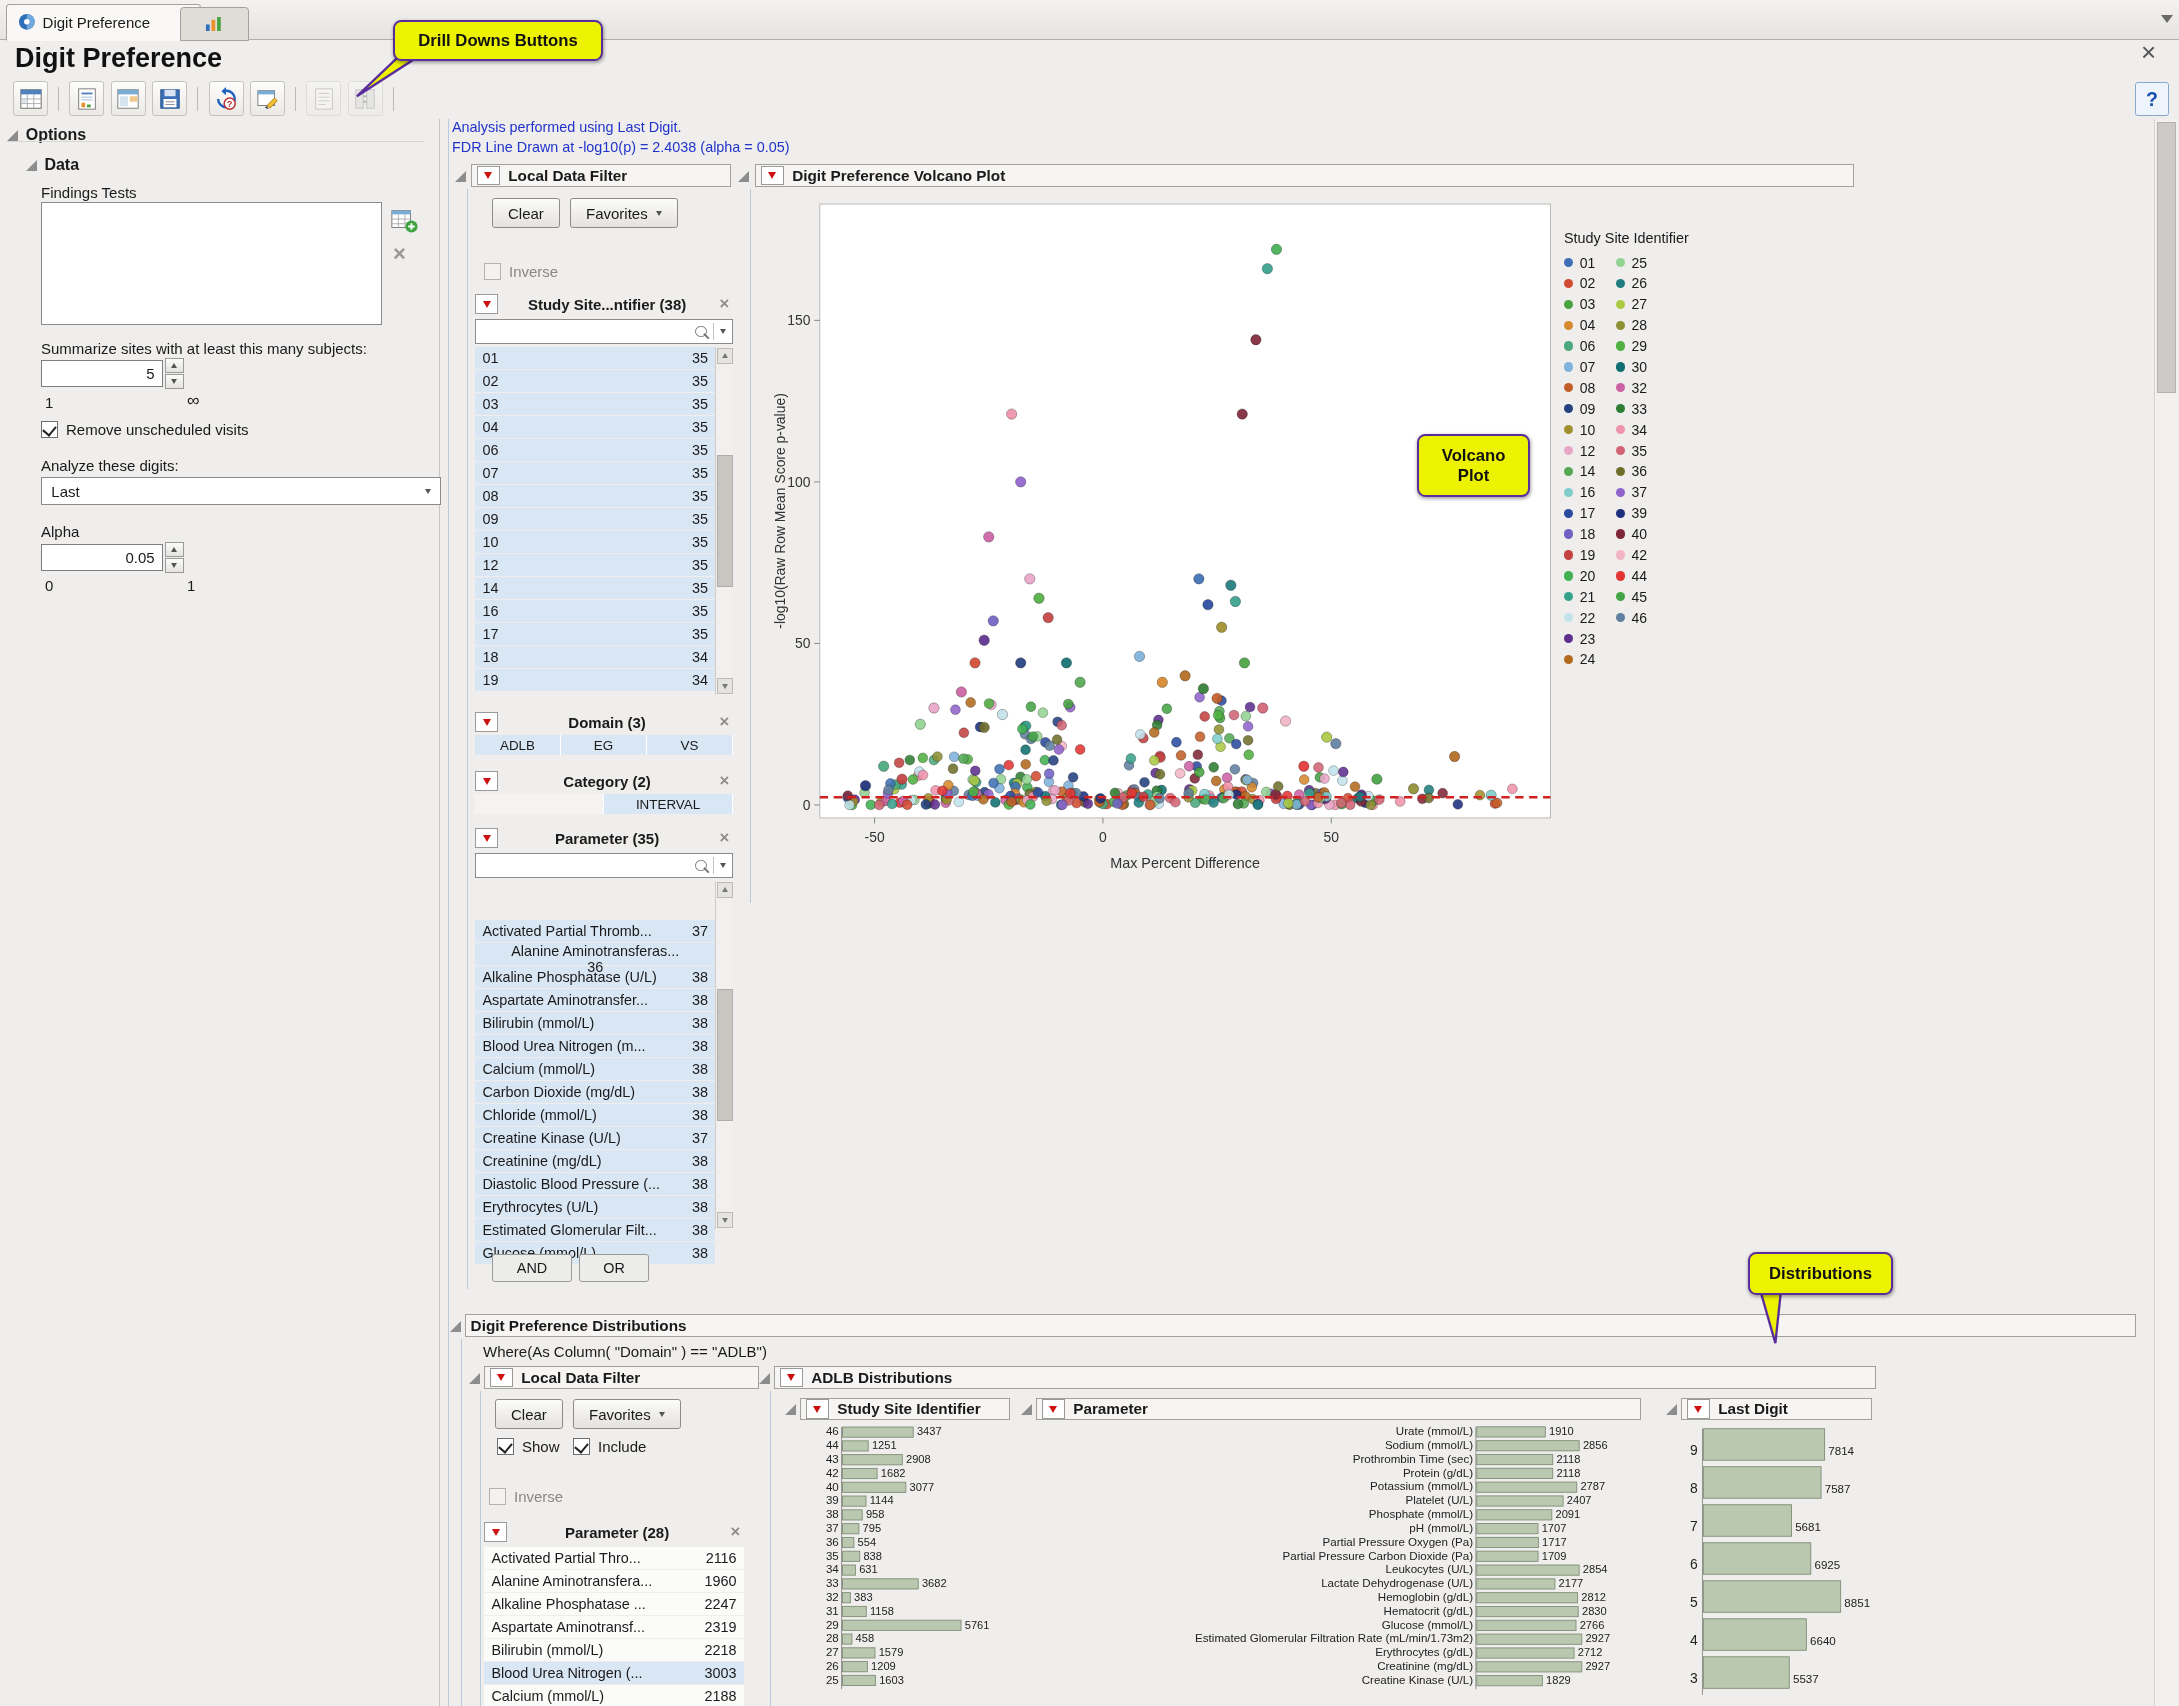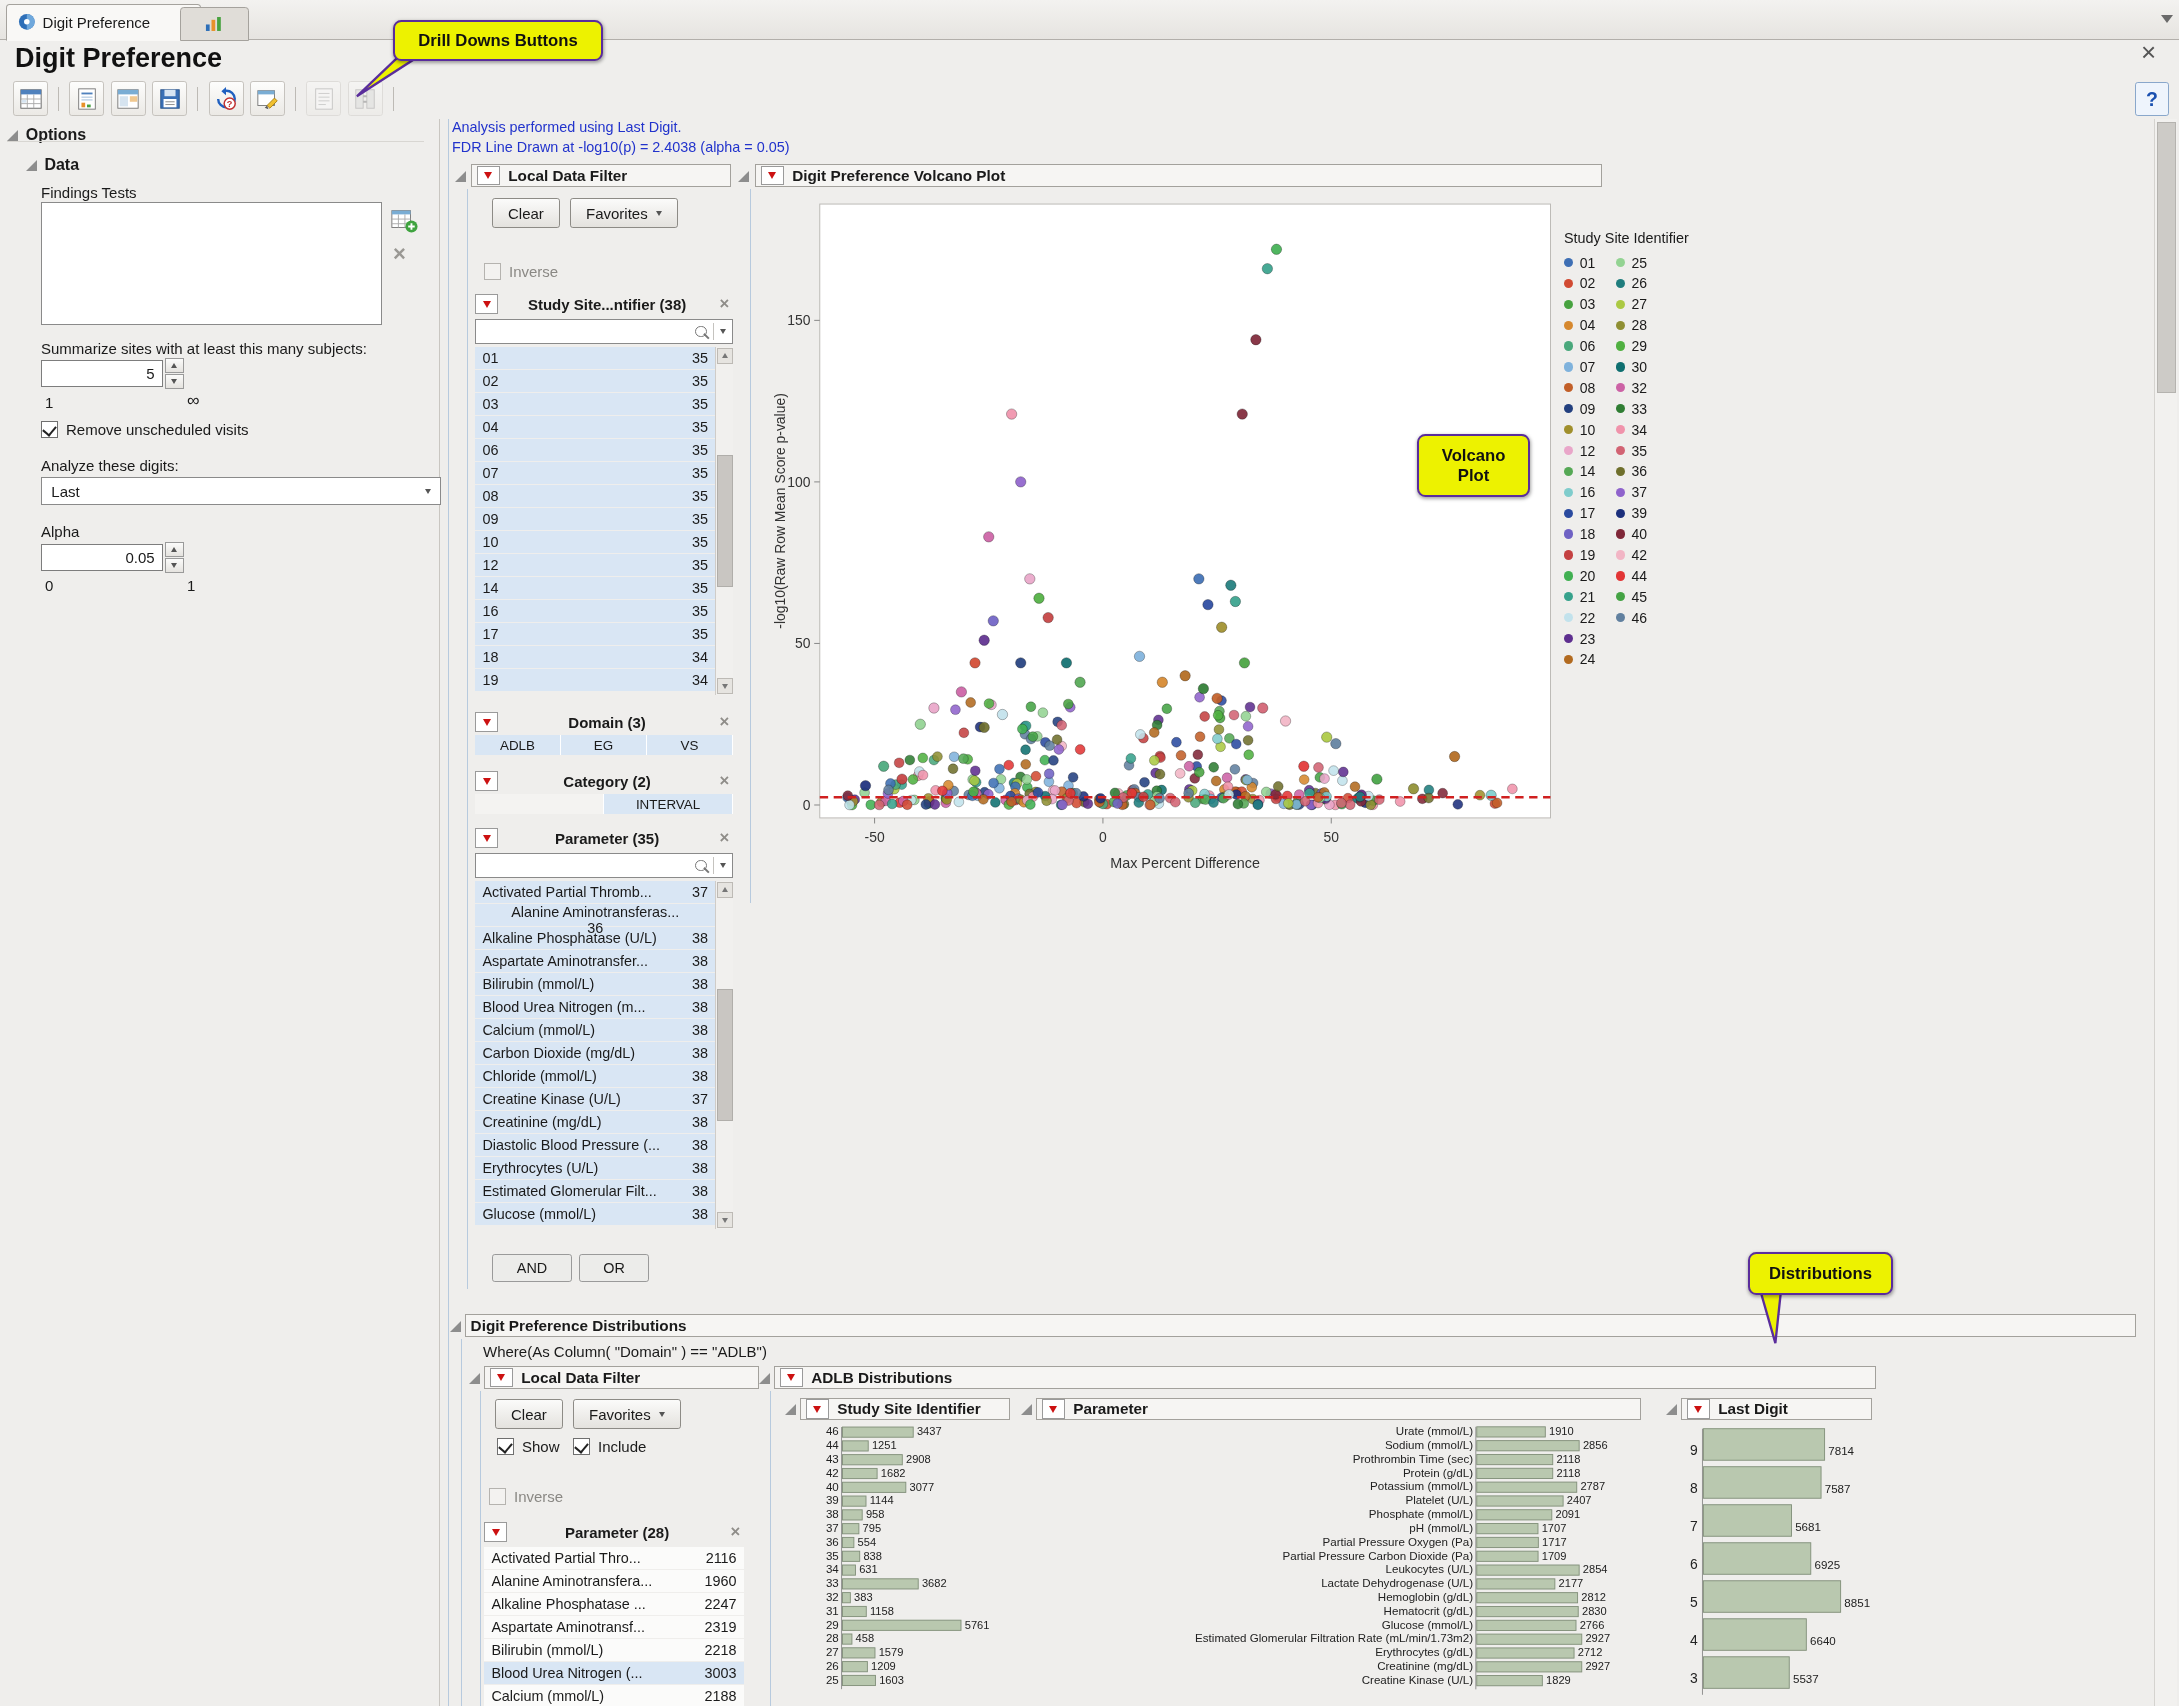--- a/index.html
+++ b/index.html
@@ -401,21 +401,21 @@
   <div class="rtri"></div>
   <span class="title">Parameter (35)</span>
   <span class="xbtn">×</span>
 </div>
 <div class="search" style="left:475px;top:853px;width:258px">
   <div class="mag"></div>
   <div style="width:0.9px;height:16.7px;background:#c5c3bf"></div>
   <div class="tri-dn-s"></div>
 </div>
 <div class="flist" id="param-list" style="left:475px;top:881px;width:258px;height:348px">
-    <div class="frow sel" style="width: calc(100% - 17.6px);">
+    <div class="frow sel" style="width: calc(100% - 17.6px); margin-top: 39px;">
       <span>Activated Partial Thromb...</span>
       <span>37</span>
     </div>
     <div class="frow sel" style="width: calc(100% - 17.6px); flex-direction: column;">
       <span>Alanine Aminotransferas...</span>
       <span>36</span>
     </div>
     <div class="frow sel" style="width: calc(100% - 17.6px);">
       <span>Alkaline Phosphatase (U/L)</span>
       <span>38</span>
@@ -476,21 +476,21 @@
       <div class="sbarrow">
         <div class="tri-dn-s" style="border-top-color:#777"></div>
       </div>
     </div>
   </div>
 
 <div class="andor abs" style="left:492px;top:1254px;width:80px">AND</div>
 <div class="andor abs" style="left:579px;top:1254px;width:70px">OR</div>
 
 <div class="otri abs" style="left:738px;top:171px"></div>
-<div class="ohead" style="left:755px;top:164px;width:847px">
+<div class="ohead" style="left:755px;top:164px;width:1099px">
   <div class="rtri"></div>
   <b>Digit Preference Volcano Plot</b>
 </div>
 <div class="abs" id="volcano-wrap" style="left:766px;top:191px;width:816px;height:716px"><svg width="816" height="716" font-family="Liberation Sans,sans-serif" viewBox="0 0 880 772" style="font-size:16px">
       <rect x="58" y="14" width="788" height="662" fill="#ffffff" stroke="#b8b6b2"></rect>
       <line x1="52" y1="662.0631578947368" x2="58" y2="662.0631578947368" stroke="#808080"></line>
       <text x="48" y="667.0631578947368" font-size="15" fill="#333" text-anchor="end">0</text>
       <line x1="52" y1="487.85263157894735" x2="58" y2="487.85263157894735" stroke="#808080"></line>
       <text x="48" y="492.85263157894735" font-size="15" fill="#333" text-anchor="end">50</text>
       <line x1="52" y1="313.6421052631579" x2="58" y2="313.6421052631579" stroke="#808080"></line>

